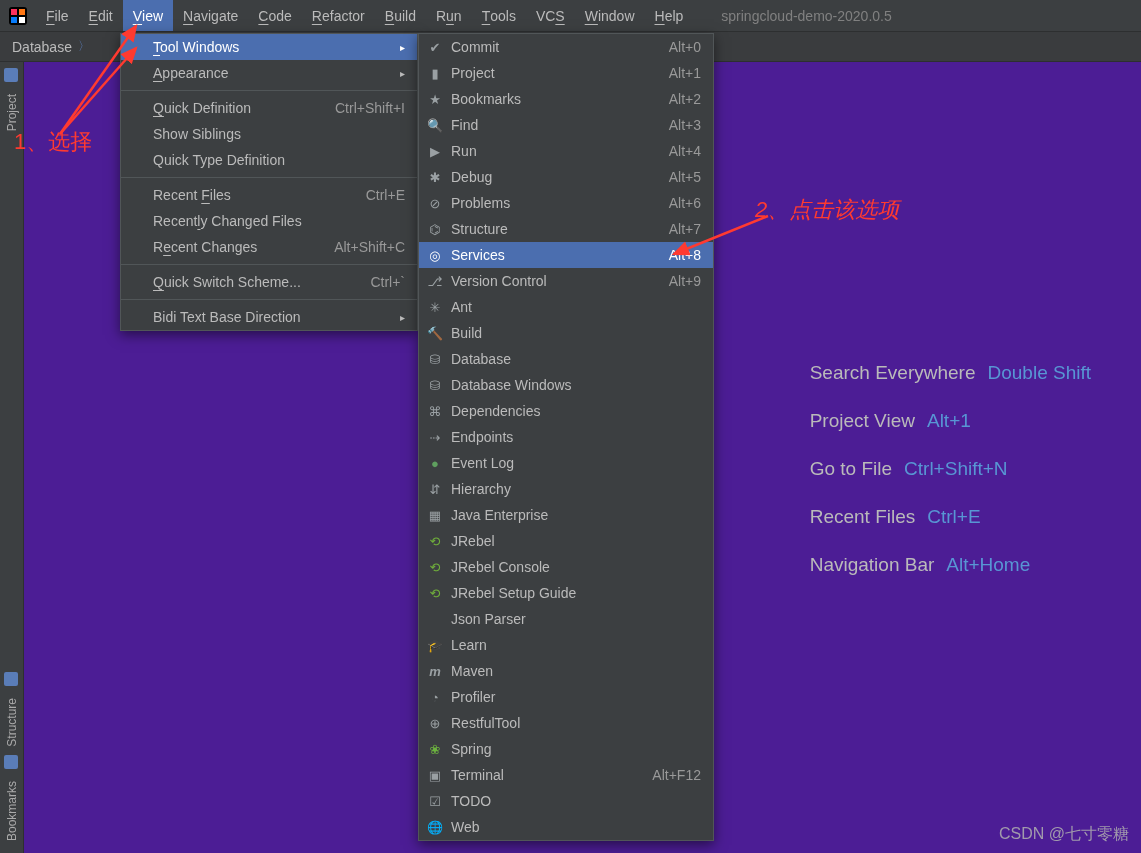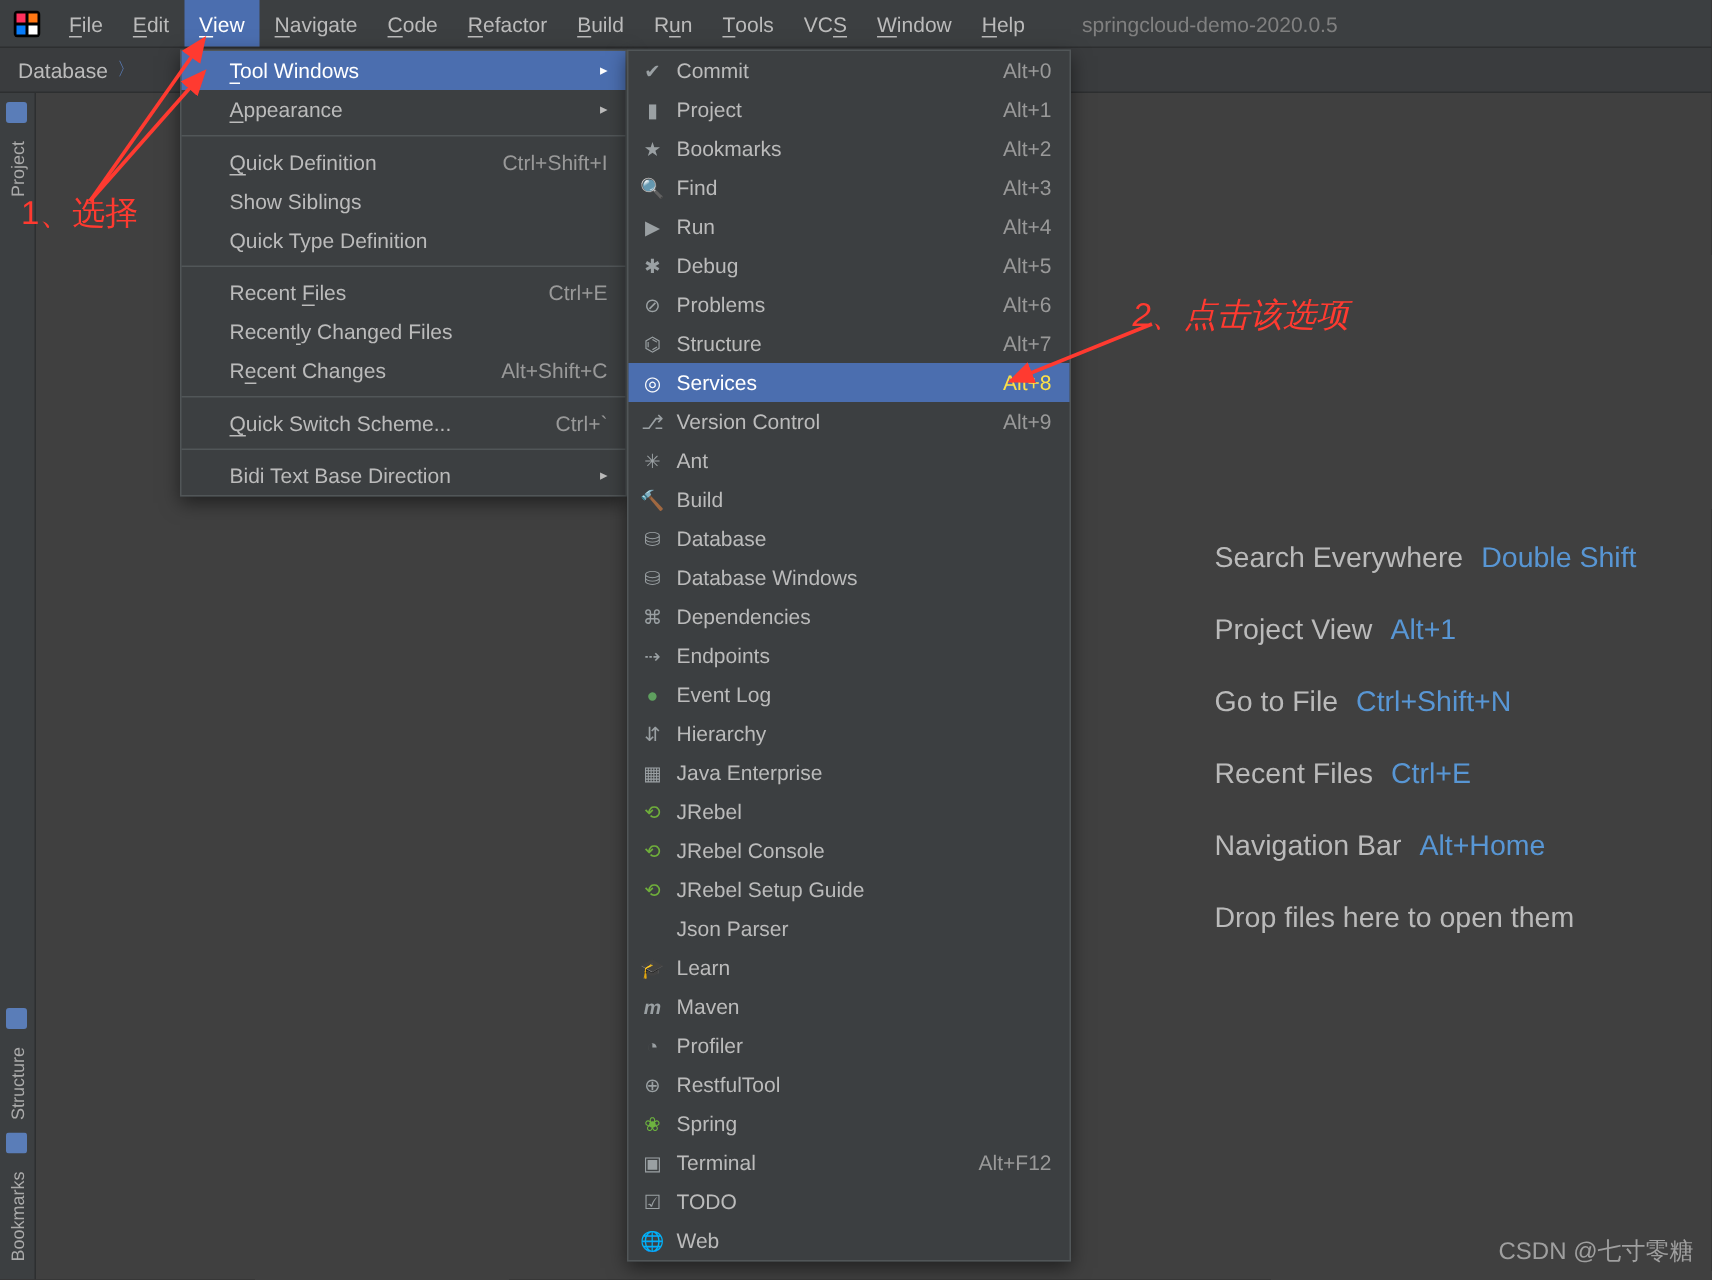--- a/index.html
+++ b/index.html
@@ -75,21 +75,21 @@
     color: #aaa;
     padding: 6px 0;
   }
   .left-strip .top, .left-strip .bottom { display:flex; flex-direction:column; align-items:center; gap:2px;}
   .strip-icon { width:16px; height:16px; margin-bottom:2px; }
 
   
   .editor {
     position: absolute;
     left: 24px; top: 62px; right: 0; bottom: 0;
-    background: #404040;
+    background: #4c1d95;
   }
   .hints {
     position: absolute;
     right: 50px;
     top: 300px;
     display: flex;
     flex-direction: column;
     gap: 26px;
     font-size: 19px;
     color: #bababa;
@@ -118,21 +118,21 @@
     position: relative;
     color: #bbbbbb;
     white-space: nowrap;
   }
   .menu-row.highlight { background: #4b6eaf; color: #fff; }
   .menu-row .shortcut {
     margin-left: auto;
     padding-left: 20px;
     color: #999;
   }
-  .menu-row.highlight .shortcut { color:#fde047; }
+  .menu-row.highlight .shortcut { color:#ffffff; }
   .menu-row .submenu-arrow {
     margin-left: auto;
     font-size: 10px;
     color:#bbb;
   }
   .menu-row.highlight .submenu-arrow { color:#fff; }
   .menu-sep {
     height: 1px;
     background: #515658;
     margin: 4px 0;
@@ -243,23 +243,20 @@
         <span class="key">Ctrl+Shift+N</span>
       </div>
       <div class="row">
         <span>Recent Files</span>
         <span class="key">Ctrl+E</span>
       </div>
       <div class="row">
         <span>Navigation Bar</span>
         <span class="key">Alt+Home</span>
       </div>
-      <div class="row">
-        <span>Drop files here to open them</span>
-      </div>
     </div>
 </div>
 
 <div class="menu-panel" id="view-menu">
     <div class="menu-row highlight">
       <span><span class="underline">T</span>ool Windows</span>
       <span class="submenu-arrow">▸</span>
     </div>
     <div class="menu-row">
       <span><span class="underline">A</span>ppearance</span>

